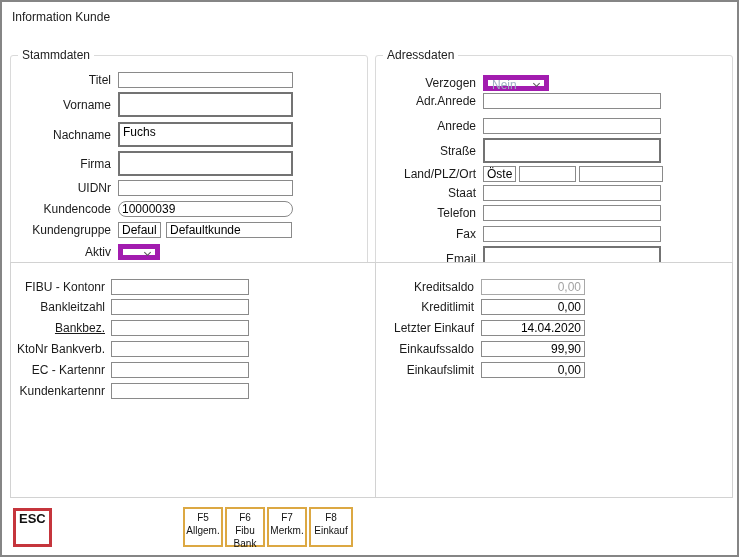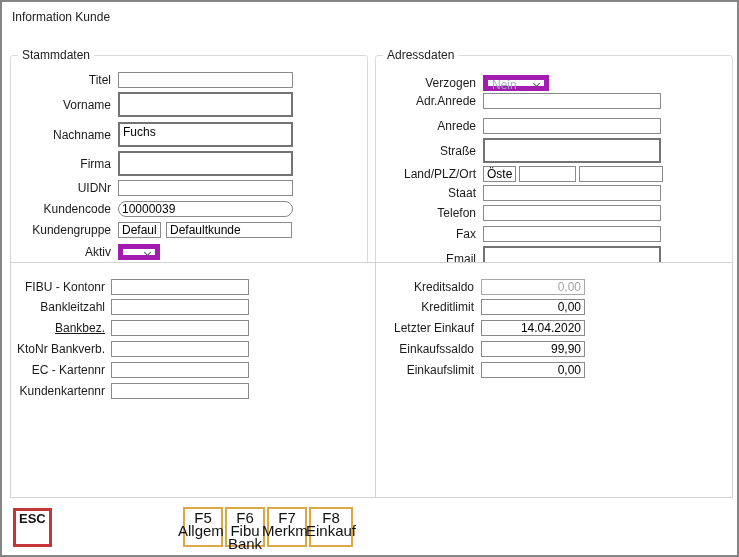--- a/index.html
+++ b/index.html
@@ -104,21 +104,21 @@
     font-family:"Liberation Sans", sans-serif;
     cursor:pointer;
   }
   .fkey-btn {
     position:absolute; top:505px;
     width:40px; height:40px;
     background:#fff;
     border:2px solid #dca843;
     display:flex; flex-direction:column; align-items:center;
     padding-top:2px;
-    font-size:15px; line-height:13px; color:#111;
+    font-size:10px; line-height:13px; color:#111;
     font-family:"Liberation Sans", sans-serif;
     cursor:pointer;
   }
   .fkey-label { white-space:pre-line; text-align:center; }
   #btn-f5 { left:181px; }
   #btn-f6 { left:223px;align-items:center; }
   #btn-f7 { left:265px; }
   #btn-f8 { left:307px; width:44px; }
 </style>
 </head>

